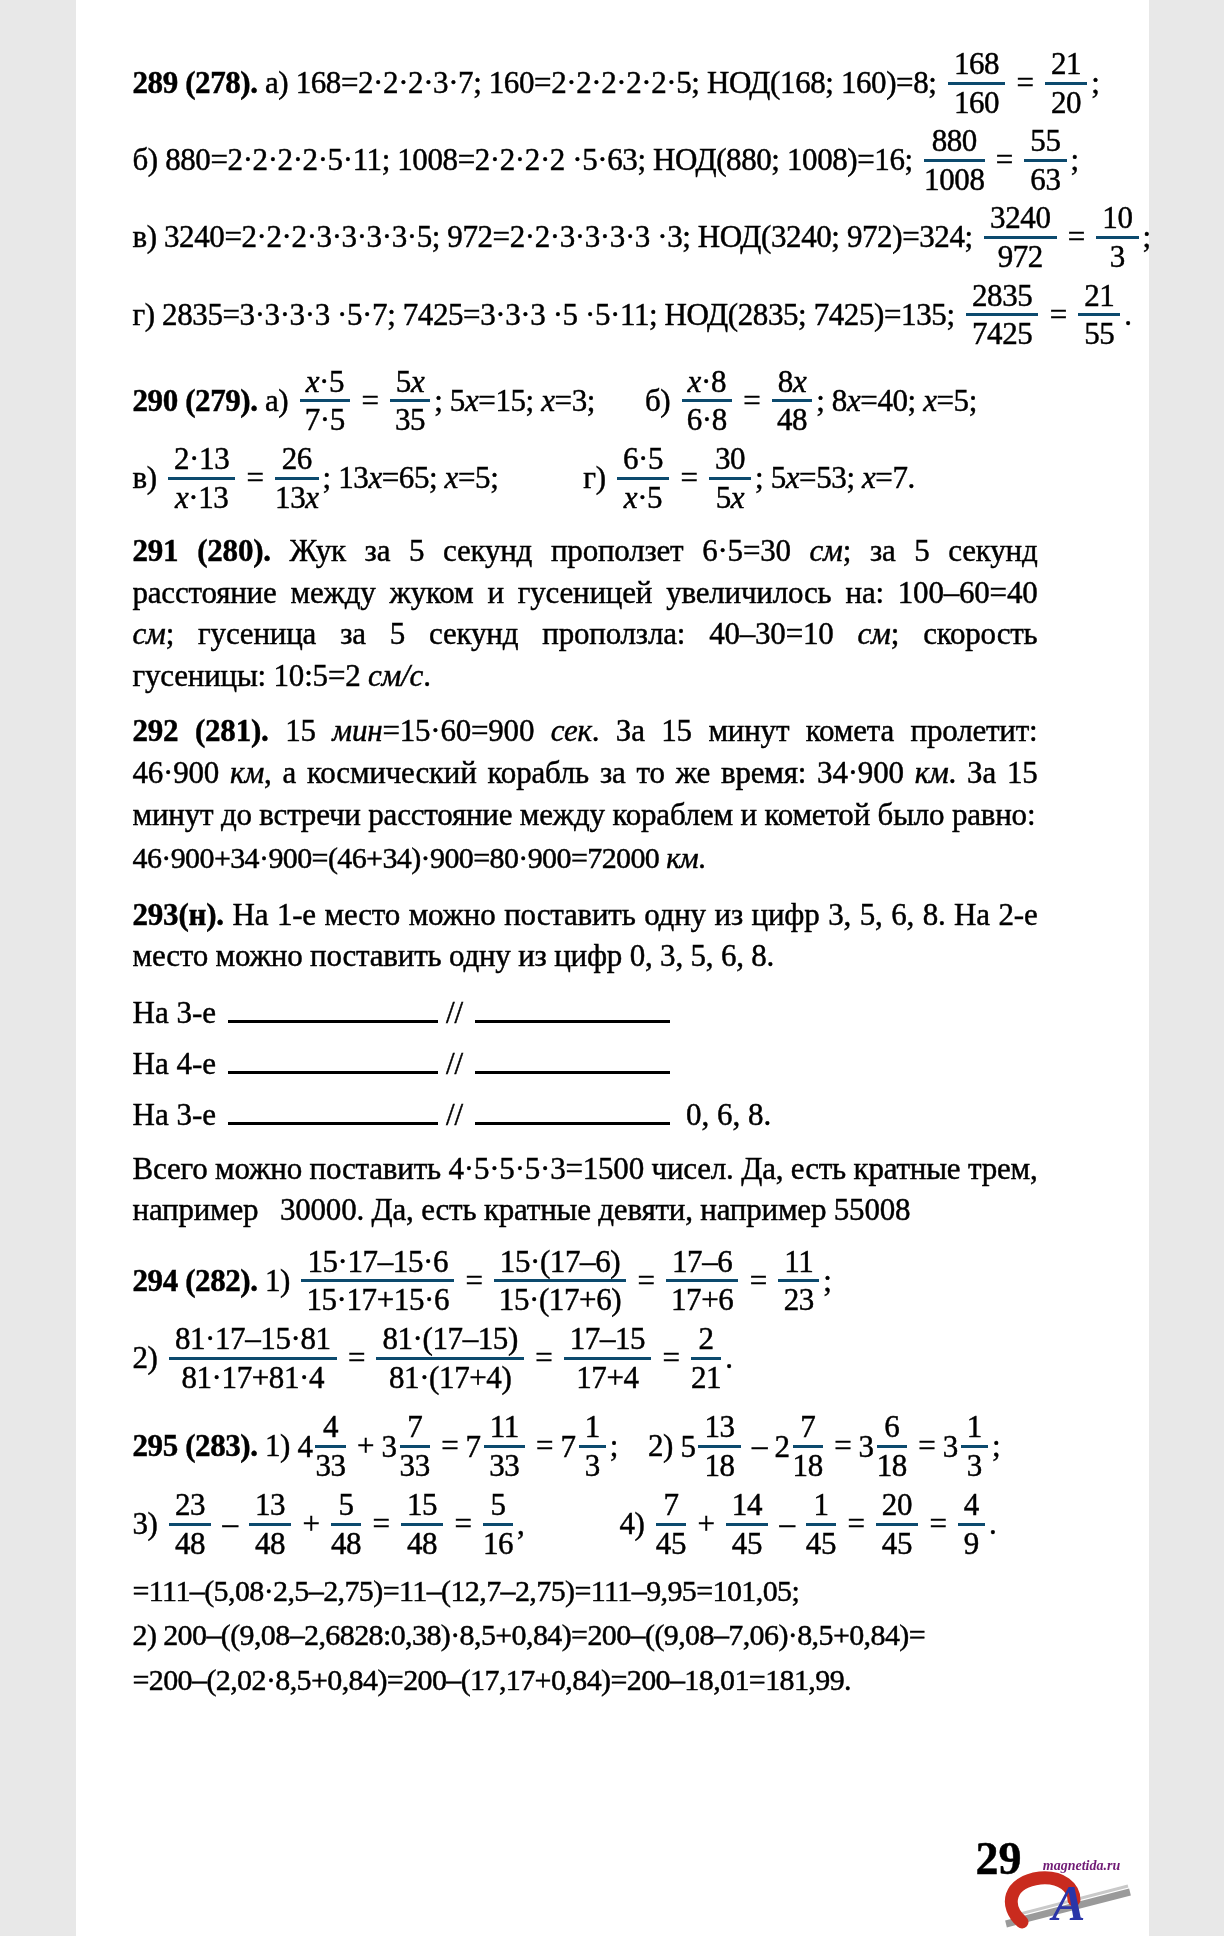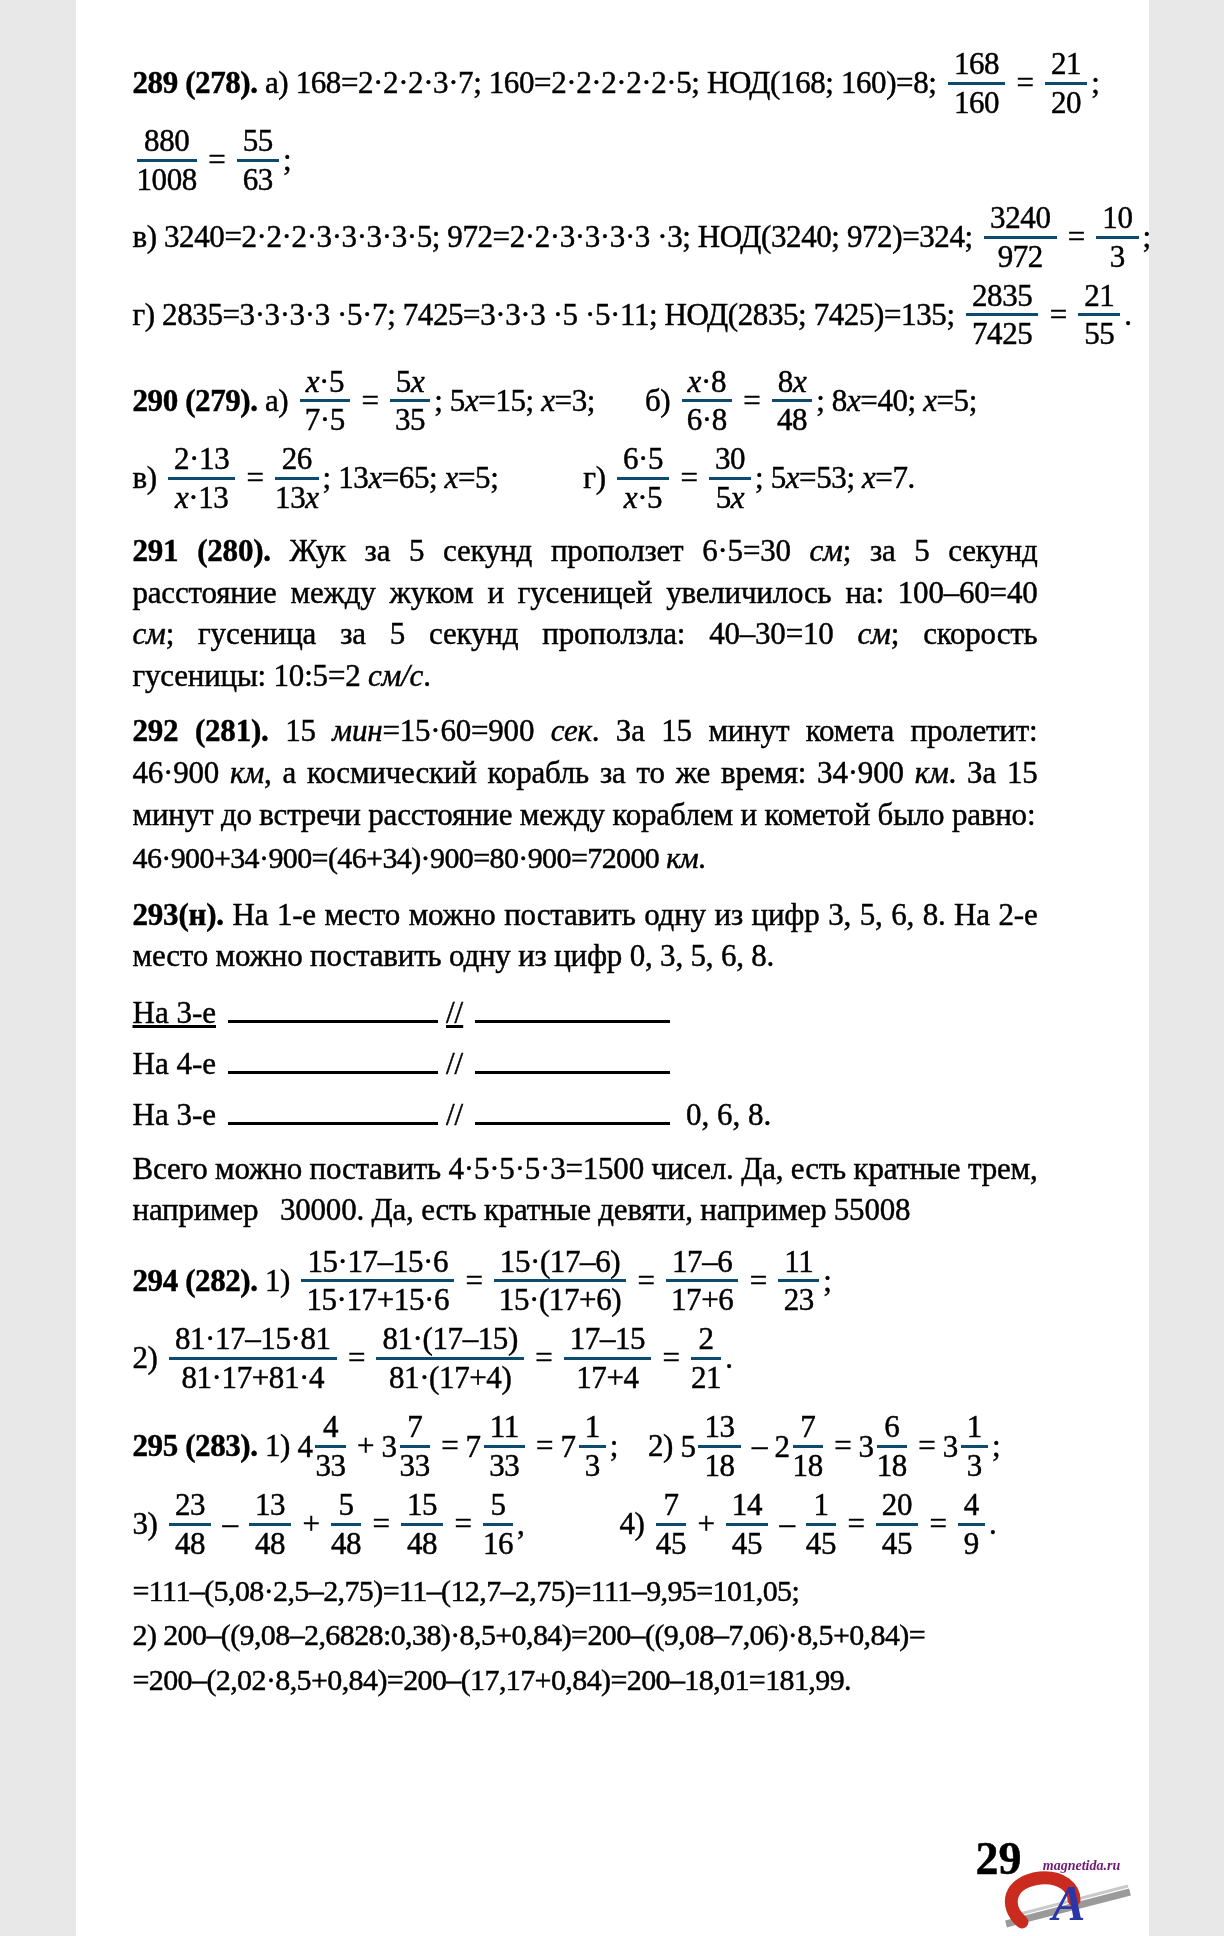--- a/index.html
+++ b/index.html
@@ -34,30 +34,30 @@
                -webkit-text-stroke:0; }
   .wm-text { color:#701a75; font-style:italic; font-size:14px; font-weight:bold;
              font-family:"Liberation Serif",serif; margin-bottom:-8px; padding-left:48px; }
 </style>
 </head>
 <body>
 
 <div class="sheet">
   <main class="content" id="doc">
       <div class="line eq"><span class="bold">289 (278). </span><span>а) 168=2·2·2·3·7; 160=2·2·2·2·2·5; НОД(168; 160)=8; </span><span class="frac"><span class="fn">168</span><span class="fd">160</span></span><span> = </span><span class="frac"><span class="fn">21</span><span class="fd">20</span></span><span>;</span></div>
-      <div class="line eq"><span class="frac"><span class="fn">880</span><span class="fd">1008</span></span><span> = </span><span class="frac"><span class="fn">55</span><span class="fd">63</span></span><span>;</span></div>
+      <div class="line eq"><span>б) 880=2·2·2·2·5·11; 1008=2·2·2·2 ·5·63; НОД(880; 1008)=16; </span><span class="frac"><span class="fn">880</span><span class="fd">1008</span></span><span> = </span><span class="frac"><span class="fn">55</span><span class="fd">63</span></span><span>;</span></div>
       <div class="line eq"><span>в) 3240=2·2·2·3·3·3·3·5; 972=2·2·3·3·3·3 ·3; НОД(3240; 972)=324; </span><span class="frac"><span class="fn">3240</span><span class="fd">972</span></span><span> = </span><span class="frac"><span class="fn">10</span><span class="fd">3</span></span><span>;</span></div>
       <div class="line eq"><span>г) 2835=3·3·3·3 ·5·7; 7425=3·3·3 ·5 ·5·11; НОД(2835; 7425)=135; </span><span class="frac"><span class="fn">2835</span><span class="fd">7425</span></span><span> = </span><span class="frac"><span class="fn">21</span><span class="fd">55</span></span><span>.</span></div>
       <div class="line eq" style="margin-top: 16px;"><span class="bold">290 (279). </span><span>а) </span><span class="frac"><span class="fn"><i class="vx">x</i>·5</span><span class="fd">7·5</span></span><span> = </span><span class="frac"><span class="fn">5<i class="vx">x</i></span><span class="fd">35</span></span><span>; 5<i class="vx">x</i>=15; <i class="vx">x</i>=3;</span><span class="gap" style="width: 50px;"></span><span>б) </span><span class="frac"><span class="fn"><i class="vx">x</i>·8</span><span class="fd">6·8</span></span><span> = </span><span class="frac"><span class="fn">8<i class="vx">x</i></span><span class="fd">48</span></span><span>; 8<i class="vx">x</i>=40; <i class="vx">x</i>=5;</span></div>
       <div class="line eq"><span>в) </span><span class="frac"><span class="fn">2·13</span><span class="fd"><i class="vx">x</i>·13</span></span><span> = </span><span class="frac"><span class="fn">26</span><span class="fd">13<i class="vx">x</i></span></span><span>; 13<i class="vx">x</i>=65; <i class="vx">x</i>=5;</span><span class="gap" style="width: 85px;"></span><span>г) </span><span class="frac"><span class="fn">6·5</span><span class="fd"><i class="vx">x</i>·5</span></span><span> = </span><span class="frac"><span class="fn">30</span><span class="fd">5<i class="vx">x</i></span></span><span>; 5<i class="vx">x</i>=53; <i class="vx">x</i>=7.</span></div>
       <div class="line para" style="margin-top: 14px;"><span class="bold">291 (280). </span><span>Жук за 5 секунд проползет 6·5=30 </span><span class="it">см</span><span>; за 5 секунд расстояние между жуком и гусеницей увеличилось на: 100–60=40 </span><span class="it">см</span><span>; гусеница за 5 секунд проползла: 40–30=10 </span><span class="it">см</span><span>; скорость гусеницы: 10:5=2 </span><span class="it">см/с</span><span>.</span></div>
       <div class="line para" style="margin-top: 14px;"><span class="bold">292 (281). </span><span>15 </span><span class="it">мин</span><span>=15·60=900 </span><span class="it">сек</span><span>. За 15 минут комета пролетит: 46·900 </span><span class="it">км</span><span>, а космический корабль за то же время: 34·900 </span><span class="it">км</span><span>. За 15 минут до встречи расстояние между кораблем и кометой было равно:</span></div>
       <div class="line plain"><span>46·900+34·900=(46+34)·900=80·900=72000 </span><span class="it">км</span><span>.</span></div>
       <div class="line para" style="margin-top: 14px;"><span class="bold">293(н). </span><span>На 1-е место можно поставить одну из цифр 3, 5, 6, 8. На 2-е место можно поставить одну из цифр 0, 3, 5, 6, 8.</span></div>
-      <div class="line fillrow" style="margin-top: 18px; text-decoration: underline;"><span>На 3-е</span><span class="blank" style="width: 210px;"></span><span>//</span><span class="blank" style="width: 195px;"></span></div>
+      <div class="line fillrow" style="margin-top: 18px;"><span>На 3-е</span><span class="blank" style="width: 210px;"></span><span>//</span><span class="blank" style="width: 195px;"></span></div>
       <div class="line fillrow"><span>На 4-е</span><span class="blank" style="width: 210px;"></span><span>//</span><span class="blank" style="width: 195px;"></span></div>
       <div class="line fillrow"><span>На 3-е</span><span class="blank" style="width: 210px;"></span><span>//</span><span class="blank" style="width: 195px;"></span><span> 0, 6, 8.</span></div>
       <div class="line para" style="margin-top: 10px;"><span>Всего можно поставить 4·5·5·5·3=1500 чисел. Да, есть кратные трем, например </span><span class="gap" style="width: 14px;"></span><span>30000. Да, есть кратные девяти, например 55008</span></div>
       <div class="line eq" style="margin-top: 18px;"><span class="bold">294 (282). </span><span>1) </span><span class="frac"><span class="fn">15·17–15·6</span><span class="fd">15·17+15·6</span></span><span> = </span><span class="frac"><span class="fn">15·(17–6)</span><span class="fd">15·(17+6)</span></span><span> = </span><span class="frac"><span class="fn">17–6</span><span class="fd">17+6</span></span><span> = </span><span class="frac"><span class="fn">11</span><span class="fd">23</span></span><span>;</span></div>
       <div class="line eq" style="margin-top: 6px;"><span>2) </span><span class="frac"><span class="fn">81·17–15·81</span><span class="fd">81·17+81·4</span></span><span> = </span><span class="frac"><span class="fn">81·(17–15)</span><span class="fd">81·(17+4)</span></span><span> = </span><span class="frac"><span class="fn">17–15</span><span class="fd">17+4</span></span><span> = </span><span class="frac"><span class="fn">2</span><span class="fd">21</span></span><span>.</span></div>
       <div class="line eq" style="margin-top: 18px;"><span class="bold">295 (283). </span><span>1) </span><span class="mixed">
           <span class="whole">4</span>
           <span class="frac">
             <span class="fn">4</span>
             <span class="fd">33</span>

